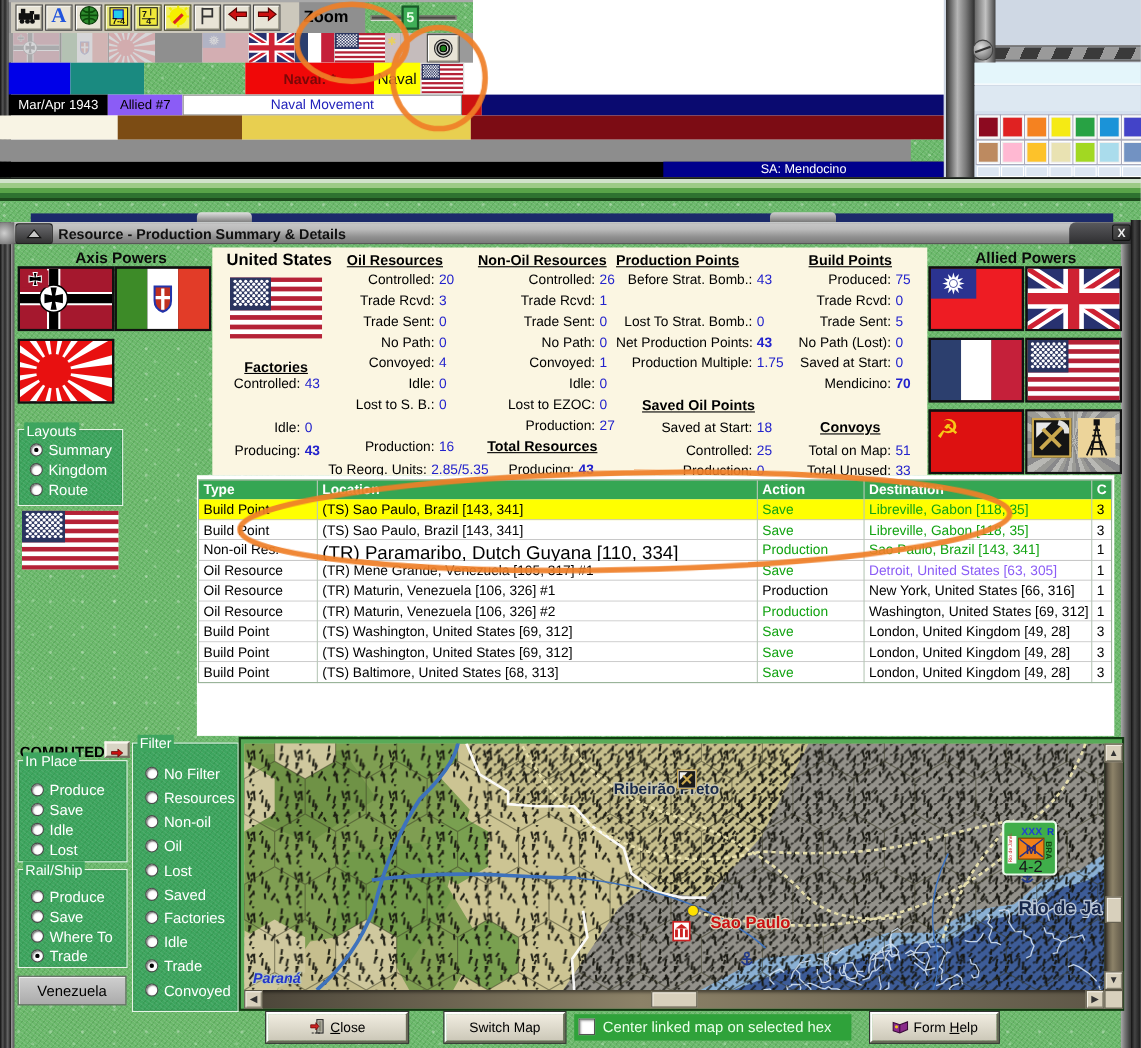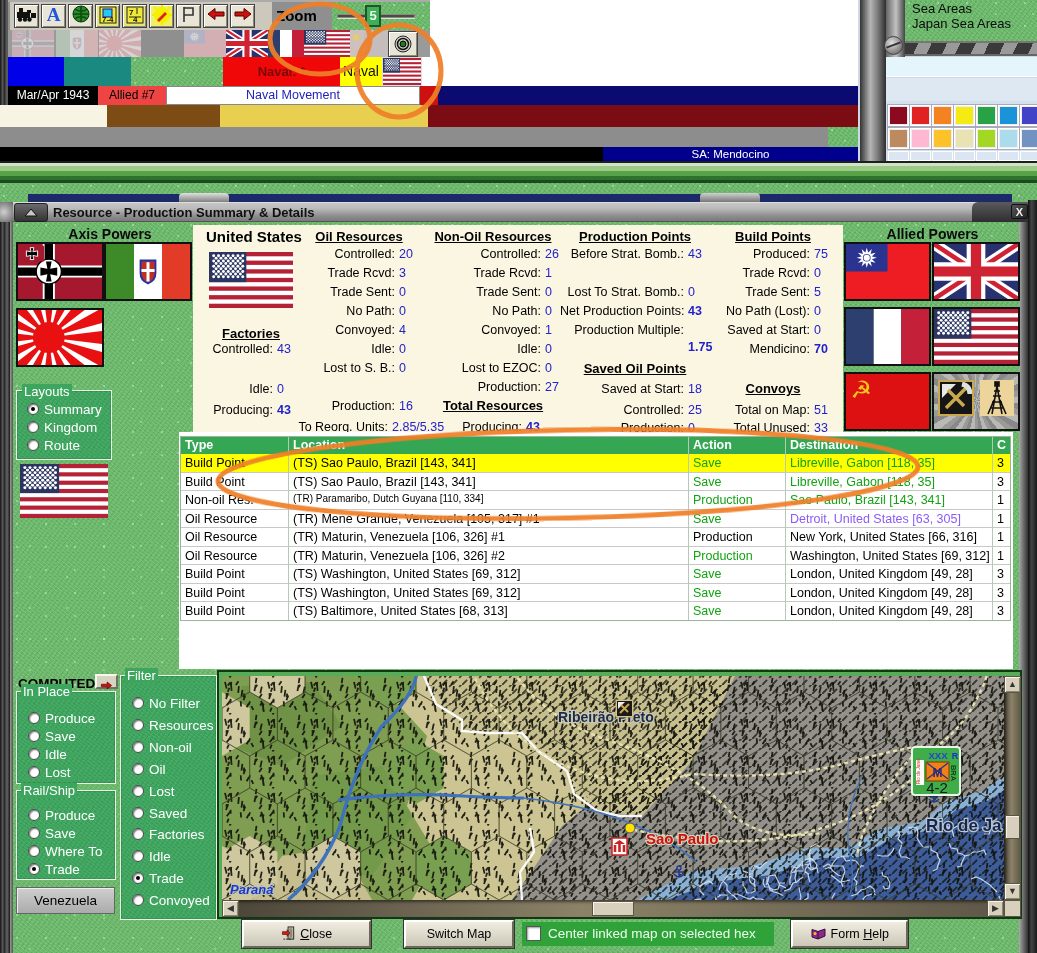--- a/index.html
+++ b/index.html
@@ -267,38 +267,37 @@
         <use href="#f-us"></use>
       </svg></div>
 
 <div class="a" style="left:8px;top:57px;width:56px;height:29px;background:#0000e8"></div>
 <div class="a" style="left:64px;top:57px;width:67px;height:29px;background:#1a8a80"></div>
 <div class="a gtex" style="left:131px;top:57px;width:92px;height:29px"></div>
 <div class="a" style="left:223px;top:57px;width:117px;height:29px;background:#f00808;color:#7a0808;font-size:13px;font-weight:bold;text-align:center;line-height:29px">Naval: *</div>
 <div class="a" style="left:340px;top:57px;width:42px;height:29px;background:#ffff00;color:#111;font-size:14px;text-align:center;line-height:29px">Naval</div>
 
 <div class="a" style="left:8px;top:86px;width:90px;height:19px;background:#000;color:#fff;font-size:12px;line-height:19px;text-align:center">Mar/Apr 1943</div>
-<div class="a" style="left:98px;top:86px;width:68px;height:19px;background:#ef4444;color:#000;font-size:12px;line-height:19px;text-align:center">Allied #7</div>
+<div class="a" style="left:98px;top:86px;width:68px;height:19px;background:#8b5cf6;color:#000;font-size:12px;line-height:19px;text-align:center">Allied #7</div>
 <div class="a" style="left:166px;top:86px;width:254px;height:19px;background:#fff;border:1px solid #888;color:#2222bb;font-size:12.5px;line-height:17px;text-align:center">Naval Movement</div>
 <div class="a" style="left:420px;top:86px;width:18px;height:19px;background:#cc1111"></div>
 <div class="a" style="left:438px;top:86px;width:420px;height:19px;background:#0a0a70"></div>
 
 <div class="a" style="left:0;top:105px;width:107px;height:22px;background:#f8f4e4"></div>
 <div class="a" style="left:107px;top:105px;width:113px;height:22px;background:#7c4c14"></div>
 <div class="a" style="left:220px;top:105px;width:208px;height:22px;background:#e8cf50"></div>
 <div class="a" style="left:428px;top:105px;width:430px;height:22px;background:#7c0c14"></div>
 
 <div class="a" style="left:0;top:127px;width:858px;height:20px;background:#8d8d8d"></div>
     <div class="a gtex" style="left:828px;top:127px;width:30px;height:20px"></div>
 
 <div class="a" style="left:0;top:147px;width:858px;height:14px;background:#000"></div>
 <div class="a" style="left:603px;top:147px;width:255px;height:14px;background:#00008c;color:#fff;font-size:11.5px;line-height:14px;text-align:center">SA: Mendocino</div>
 
 <div class="a" style="left:858px;top:0;width:179px;height:161px;background:#cfd8e4"></div>
-    <div class="a gtex" style="left:905px;top:0;width:132px;height:41px;color:#0a0a0a;font-size:13px;line-height:15px;padding:1px 0 0 7px">Sea Areas<br>Japan Sea Areas</div>
     <div class="a" style="left:903px;top:41px;width:134px;height:15px;background:repeating-linear-gradient(115deg,#3a3a3a 0 14px,#9a9a9a 14px 26px);border-top:2px solid #777;border-bottom:2px solid #666"></div>
     <div class="a" style="left:860px;top:0;width:45px;height:57px;background:linear-gradient(90deg,#3a3a3a,#a8a8a8 30%,#5a5a5a 55%,#c2c2c2 80%,#444)"></div>
     <div class="a" style="left:860px;top:0;width:26px;height:161px;background:linear-gradient(90deg,#333,#b5b5b5 40%,#777 70%,#2e2e2e)"></div>
     <div class="a" style="left:884px;top:36px;width:19px;height:19px;border-radius:50%;background:radial-gradient(circle at 40% 35%,#e0e0e0,#777 75%);border:1px solid #444"></div>
     <div class="a" style="left:886px;top:44px;width:15px;height:2px;background:#333;transform:rotate(-20deg)"></div>
     <div class="a" style="left:886px;top:57px;width:151px;height:20px;background:#e4f6fb;border-bottom:1px solid #fff"></div>
     <div class="a" style="left:886px;top:78px;width:151px;height:23px;background:#dde8f2"></div>
     <div class="a" style="left:886px;top:101px;width:151px;height:60px;background:#d4e0ee"></div>
     <div class="a" style="left:888px;top:105px;width:21px;height:21px;background:#eee;border:1px solid #fff;box-shadow:0 0 0 1px #aab">
       <div style="margin:1px;width:17px;height:17px;background:#8c0a20"></div>
@@ -435,29 +434,29 @@
 <div class="row v" style="left:545px;top:323px;">1</div>
 <div class="row" style="left:430px;top:342px;width:111px;text-align:right">Idle:</div>
 <div class="row v" style="left:545px;top:342px;">0</div>
 <div class="row" style="left:430px;top:361px;width:111px;text-align:right">Lost to EZOC:</div>
 <div class="row v" style="left:545px;top:361px;">0</div>
 <div class="row" style="left:430px;top:380px;width:111px;text-align:right">Production:</div>
 <div class="row v" style="left:545px;top:380px;">27</div>
 <div class="row hd" style="left:430px;top:398px;width:126px;text-align:center;font-size:13px">Total Resources</div>
 <div class="row" style="left:430px;top:420px;width:92px;text-align:right">Producing:</div>
 <div class="row v" style="left:526px;top:420px;font-weight:bold">43</div>
-<div class="row hd" style="left:560px;top:229px;width:150px;text-align:center;font-size:13px">Production Points</div>
+<div class="row hd" style="left:560px;top:229px;width:150px;font-size:13px">Production Points</div>
 <div class="row" style="left:560px;top:247px;width:124px;text-align:right">Before Strat. Bomb.:</div>
 <div class="row v" style="left:688px;top:247px;">43</div>
 <div class="row" style="left:560px;top:285px;width:124px;text-align:right">Lost To Strat. Bomb.:</div>
 <div class="row v" style="left:688px;top:285px;">0</div>
 <div class="row" style="left:560px;top:304px;width:124px;text-align:right">Net Production Points:</div>
 <div class="row v" style="left:688px;top:304px;font-weight:bold;">43</div>
 <div class="row" style="left:560px;top:323px;width:124px;text-align:right">Production Multiple:</div>
-<div class="row v" style="left:688px;top:340px;font-weight:bold;">1.75</div>
+<div class="row v" style="left:688px;top:323px;font-weight:normal;">1.75</div>
 <div class="row hd" style="left:560px;top:361px;width:150px;text-align:center;font-size:13px">Saved Oil Points</div>
 <div class="row" style="left:560px;top:382px;width:124px;text-align:right">Saved at Start:</div>
 <div class="row v" style="left:688px;top:382px">18</div>
 <div class="row" style="left:560px;top:403px;width:124px;text-align:right">Controlled:</div>
 <div class="row v" style="left:688px;top:403px">25</div>
 <div class="row" style="left:560px;top:421px;width:124px;text-align:right">Production:</div>
 <div class="row v" style="left:688px;top:421px">0</div>
 <div class="row hd" style="left:706px;top:229px;width:134px;text-align:center;font-size:13px">Build Points</div>
 <div class="row" style="left:706px;top:247px;width:104px;text-align:right">Produced:</div>
 <div class="row v" style="left:814px;top:247px;">75</div>
@@ -521,21 +520,21 @@
 <div class="a" style="left:790px;top:456px;font-size:12.5px;color:#12a312">Libreville, Gabon [118, 35]</div>
 <div class="a" style="left:997px;top:456px;font-size:12.5px;color:#000">3</div>
 <div class="a" style="left:180px;top:472.5px;width:831px;height:18.5px;background:#fff;border-bottom:1px solid #c8c8c8"></div>
 <div class="a" style="left:185px;top:474.5px;font-size:12.5px;color:#000">Build Point</div>
 <div class="a" style="left:293px;top:474.5px;font-size:12.5px;color:#000">(TS) Sao Paulo, Brazil [143, 341]</div>
 <div class="a" style="left:693px;top:474.5px;font-size:12.5px;color:#12a312">Save</div>
 <div class="a" style="left:790px;top:474.5px;font-size:12.5px;color:#12a312">Libreville, Gabon [118, 35]</div>
 <div class="a" style="left:997px;top:474.5px;font-size:12.5px;color:#000">3</div>
 <div class="a" style="left:180px;top:491.0px;width:831px;height:18.5px;background:#fff;border-bottom:1px solid #c8c8c8"></div>
 <div class="a" style="left:185px;top:493.0px;font-size:12.5px;color:#000">Non-oil Res.</div>
-<div class="a" style="left:293px;top:493.0px;font-size:10px;color:#000">(TR) Paramaribo, Dutch Guyana [110, 334]</div>
+<div class="a" style="left:293px;top:493.0px;font-size:17px;color:#000">(TR) Paramaribo, Dutch Guyana [110, 334]</div>
 <div class="a" style="left:693px;top:493.0px;font-size:12.5px;color:#12a312">Production</div>
 <div class="a" style="left:790px;top:493.0px;font-size:12.5px;color:#12a312">Sao Paulo, Brazil [143, 341]</div>
 <div class="a" style="left:997px;top:493.0px;font-size:12.5px;color:#000">1</div>
 <div class="a" style="left:180px;top:509.5px;width:831px;height:18.5px;background:#fff;border-bottom:1px solid #c8c8c8"></div>
 <div class="a" style="left:185px;top:511.5px;font-size:12.5px;color:#000">Oil Resource</div>
 <div class="a" style="left:293px;top:511.5px;font-size:12.5px;color:#000">(TR) Mene Grande, Venezuela [105, 317] #1</div>
 <div class="a" style="left:693px;top:511.5px;font-size:12.5px;color:#12a312">Save</div>
 <div class="a" style="left:790px;top:511.5px;font-size:12.5px;color:#8b5cf6">Detroit, United States [63, 305]</div>
 <div class="a" style="left:997px;top:511.5px;font-size:12.5px;color:#000">1</div>
 <div class="a" style="left:180px;top:528.0px;width:831px;height:18.5px;background:#fff;border-bottom:1px solid #c8c8c8"></div>

